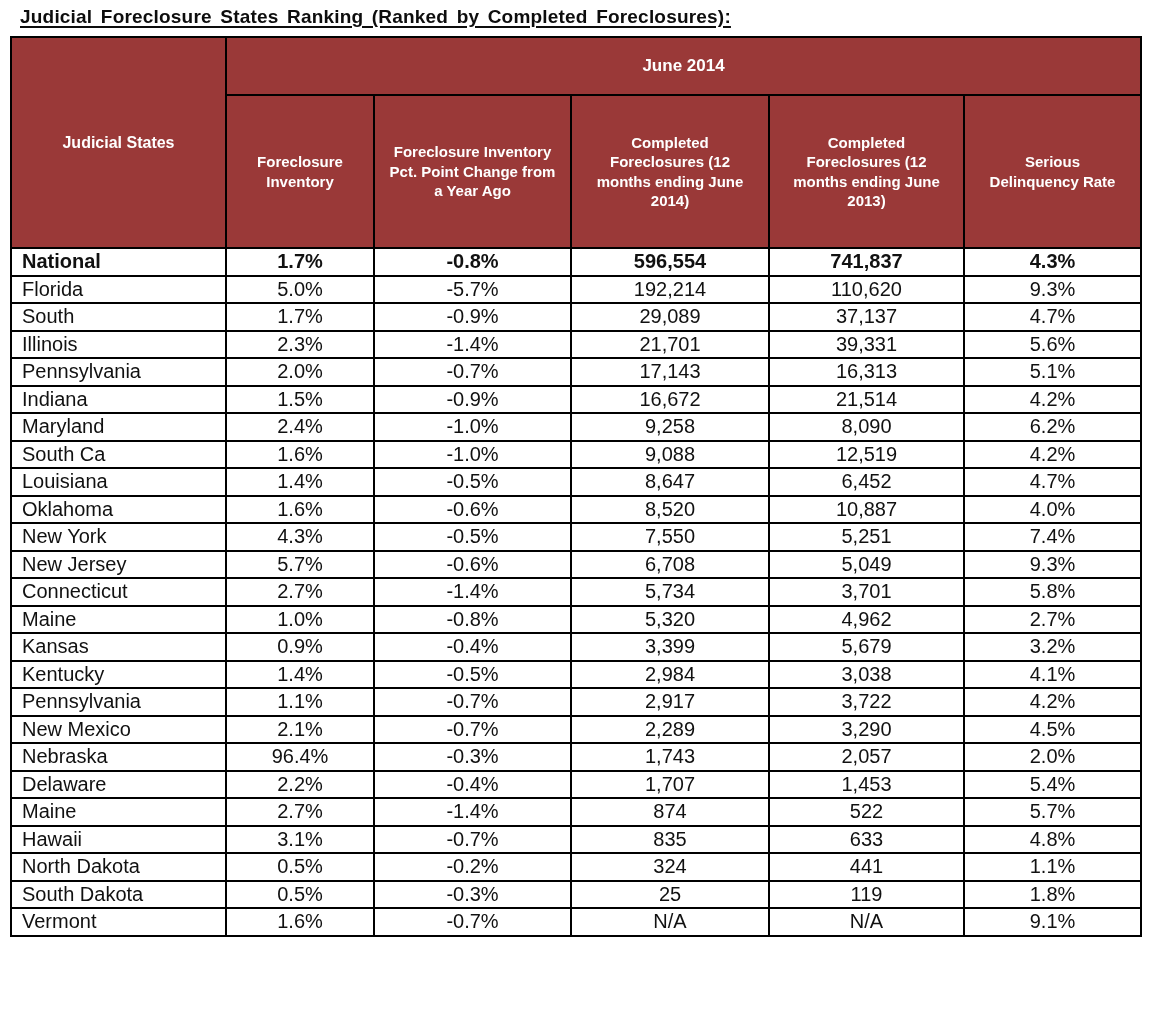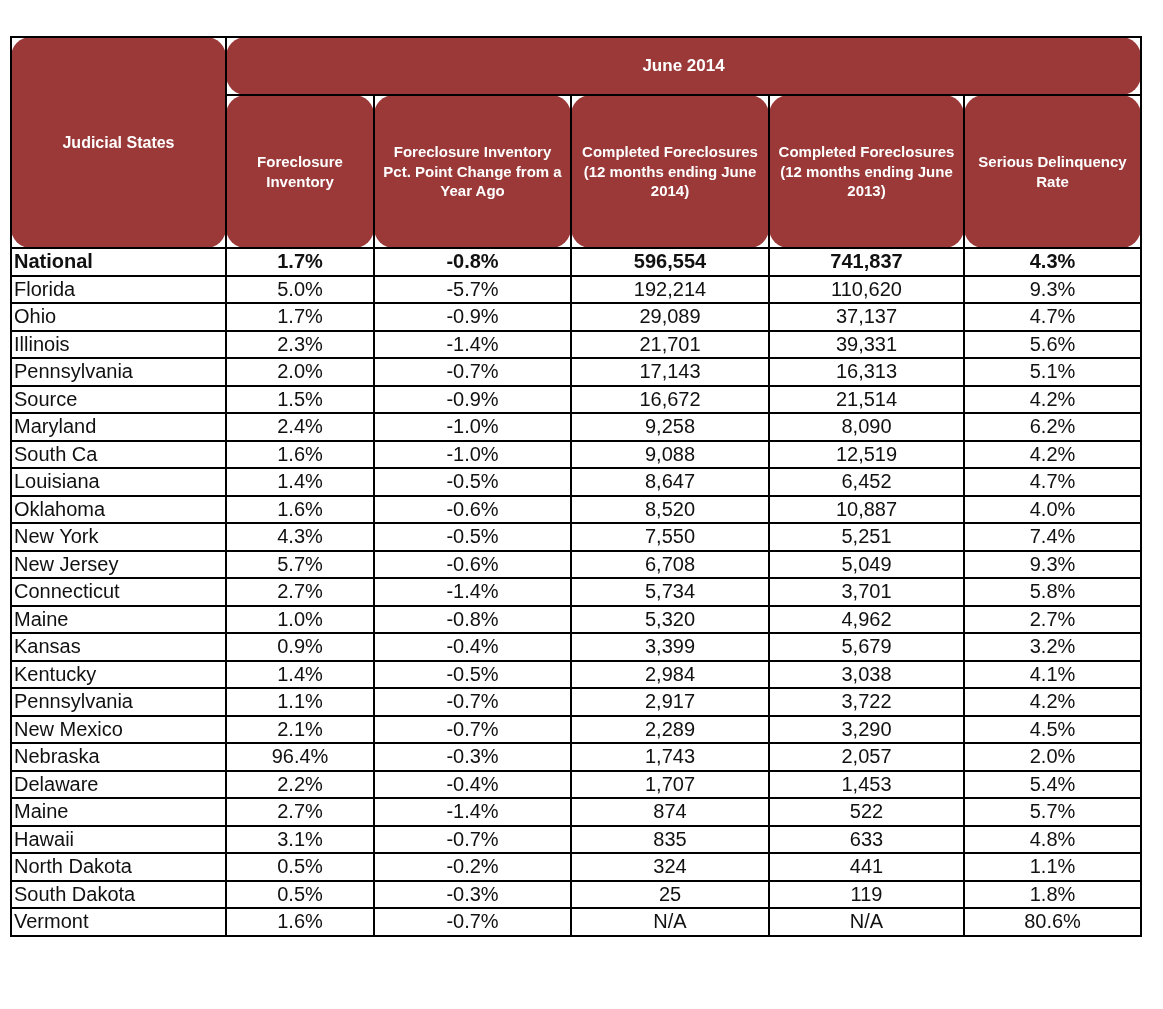--- a/index.html
+++ b/index.html
@@ -39,55 +39,55 @@
   .rank-table th, .rank-table td {
     border: 2px solid var(--border);
     overflow: hidden;
   }
   .rank-table thead th {
     background: var(--header-bg);
     color: var(--header-text);
     font-weight: bold;
     text-align: center;
     vertical-align: middle;
-    padding: 2px 4px;
-    border-radius: 20px;
+    padding: 2px 14px;
   }
   th.group-header { height: 58px; font-size: 17px; }
   th.corner-header { font-size: 16px; }
   tr.col-header-row th { height: 153px; font-size: 15px; line-height: 1.3; }
   .rank-table td {
     height: 27.5px;
     padding: 0 4px;
     font-size: 20px;
     line-height: 1.05;
     text-align: center;
     vertical-align: middle;
     white-space: nowrap;
   }
   .rank-table td.state-cell {
     text-align: left;
-    padding-left: 2px;
+    padding-left: 10px;
   }
   tr.bold-row td { font-weight: bold; }
   .source-note {
     position: absolute;
     left: 38px;
     top: 988px;
     font-size: 15px;
     color: #1C1C1C;
     white-space: nowrap;
     margin-top: 39px;
   }
 </style>
 </head>
 <body>
 
 <div class="page">
 
+  <div class="title">Judicial Foreclosure States Ranking (Ranked by Completed Foreclosures):</div>
 
   <table class="rank-table">
     <colgroup>
       <col style="width:215px">
       <col style="width:148px">
       <col style="width:197px">
       <col style="width:198px">
       <col style="width:195px">
       <col style="width:177px">
     </colgroup>
@@ -115,21 +115,21 @@
         </tr>
         <tr>
           <td class="state-cell">Florida</td>
           <td>5.0%</td>
           <td>-5.7%</td>
           <td>192,214</td>
           <td>110,620</td>
           <td>9.3%</td>
         </tr>
         <tr>
-          <td class="state-cell">Ohio</td>
+          <td class="state-cell">South</td>
           <td>1.7%</td>
           <td>-0.9%</td>
           <td>29,089</td>
           <td>37,137</td>
           <td>4.7%</td>
         </tr>
         <tr>
           <td class="state-cell">Illinois</td>
           <td>2.3%</td>
           <td>-1.4%</td>
@@ -139,21 +139,21 @@
         </tr>
         <tr>
           <td class="state-cell">Pennsylvania</td>
           <td>2.0%</td>
           <td>-0.7%</td>
           <td>17,143</td>
           <td>16,313</td>
           <td>5.1%</td>
         </tr>
         <tr>
-          <td class="state-cell">Source</td>
+          <td class="state-cell">Indiana</td>
           <td>1.5%</td>
           <td>-0.9%</td>
           <td>16,672</td>
           <td>21,514</td>
           <td>4.2%</td>
         </tr>
         <tr>
           <td class="state-cell">Maryland</td>
           <td>2.4%</td>
           <td>-1.0%</td>
@@ -296,20 +296,20 @@
           <td>25</td>
           <td>119</td>
           <td>1.8%</td>
         </tr>
         <tr>
           <td class="state-cell">Vermont</td>
           <td>1.6%</td>
           <td>-0.7%</td>
           <td>N/A</td>
           <td>N/A</td>
-          <td>80.6%</td>
+          <td>9.1%</td>
         </tr>
       </tbody>
   </table>
 
   <div class="source-note">Source: CoreLogicJune2014</div>
 
 </div>
 
 </body></html>

